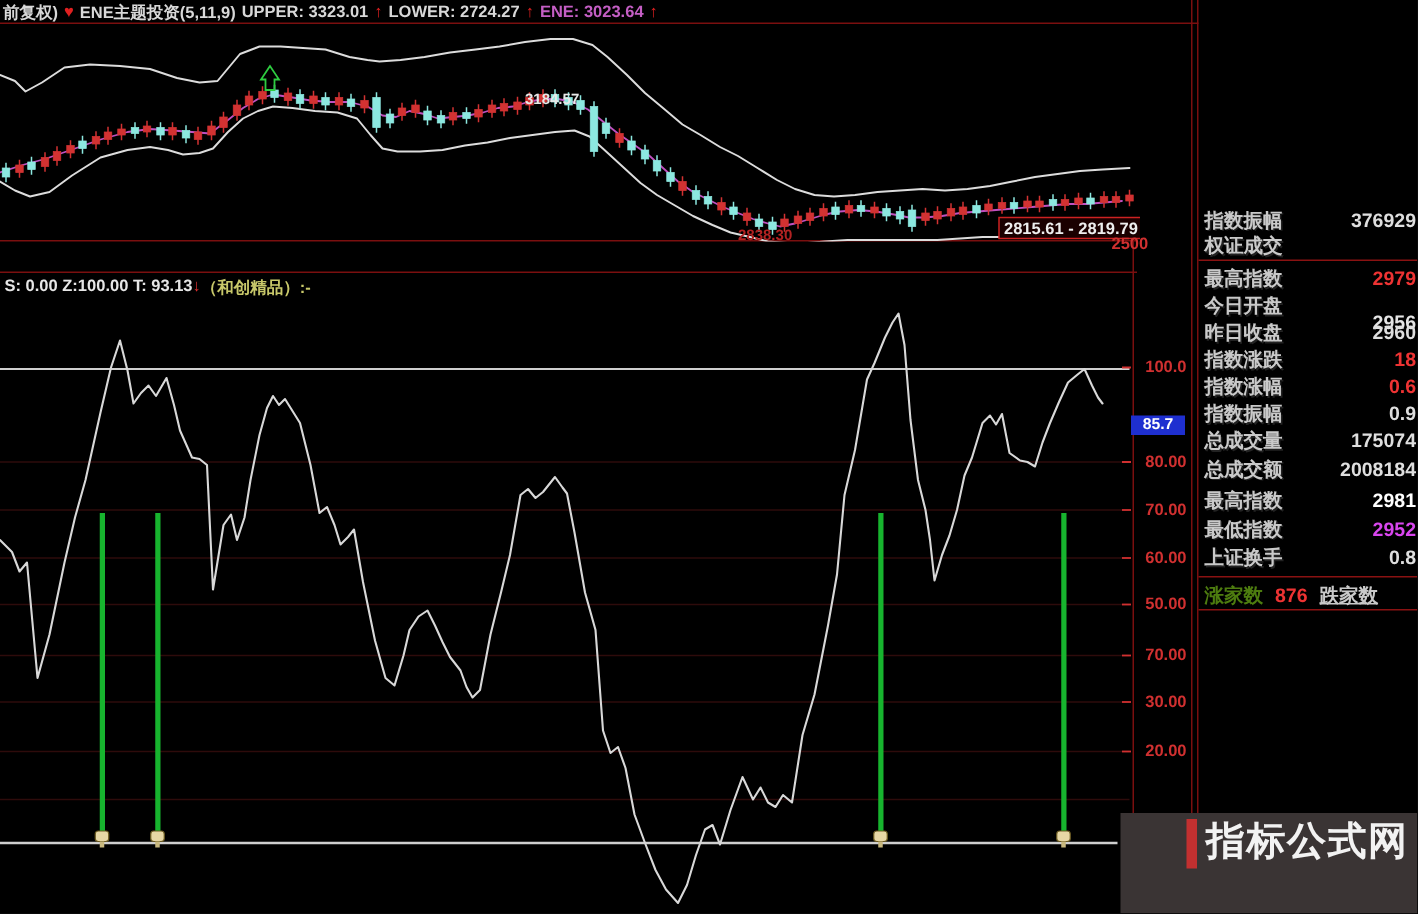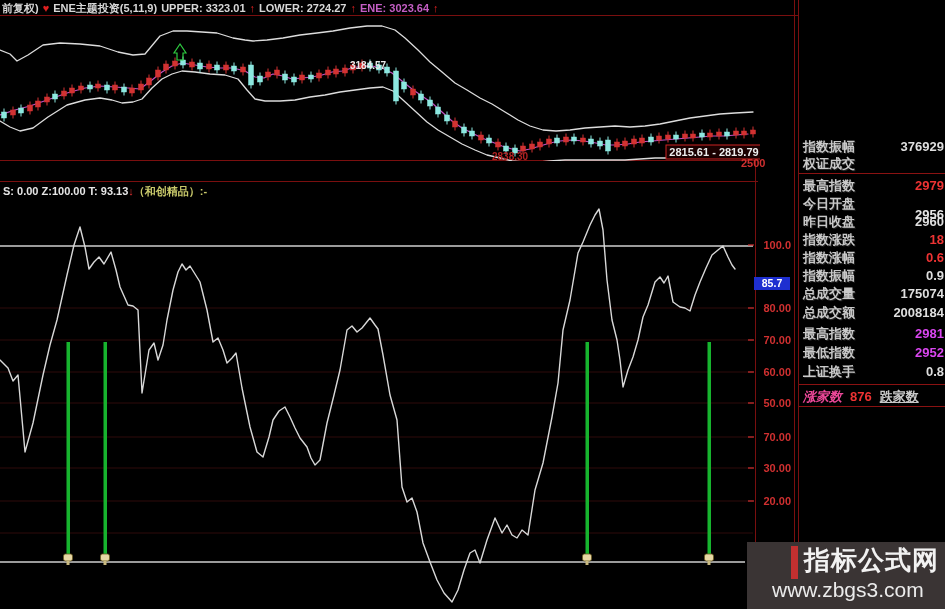--- a/index.html
+++ b/index.html
@@ -322,36 +322,35 @@
       <div class="q-row" style="top: 286px;">
         <span class="q-label">总成交量</span>
         <span style="color: rgb(222, 222, 222);">175074</span>
       </div>
       <div class="q-row" style="top: 305px; text-align: center;">
         <span class="q-label">总成交额</span>
         <span style="color: rgb(222, 222, 222);">2008184</span>
       </div>
       <div class="q-row" style="top: 326px;">
         <span class="q-label">最高指数</span>
-        <span style="color: #d946ef;">2981</span>
+        <span style="color: #ffffff;">2981</span>
       </div>
       <div class="q-row" style="top: 345px;">
         <span class="q-label">最低指数</span>
         <span style="color: #d946ef; margin-left: 47px;">2952</span>
       </div>
       <div class="q-row" style="top: 364px;">
         <span class="q-label">上证换手</span>
         <span style="color: rgb(222, 222, 222);">0.8</span>
       </div>
       <div class="q-combo" style="top: 389px;">
-        <span style="color: #ec4899; font-style: italic;">涨家数</span>
+        <span style="color: #4d7c0f;">涨家数</span>
         <span style="color: rgb(238, 51, 51);">876</span>
         <span style="color: rgb(201, 201, 201); text-decoration: underline;">跌家数</span>
       </div>
     </div>
 
   <div id="logo">
     <div class="logo-stripe"></div>
     <div class="logo-title">指标公式网</div>
-    <div class="logo-url">www.zbgs3.com</div>
   </div>
 
 </div>
 
 </body></html>

